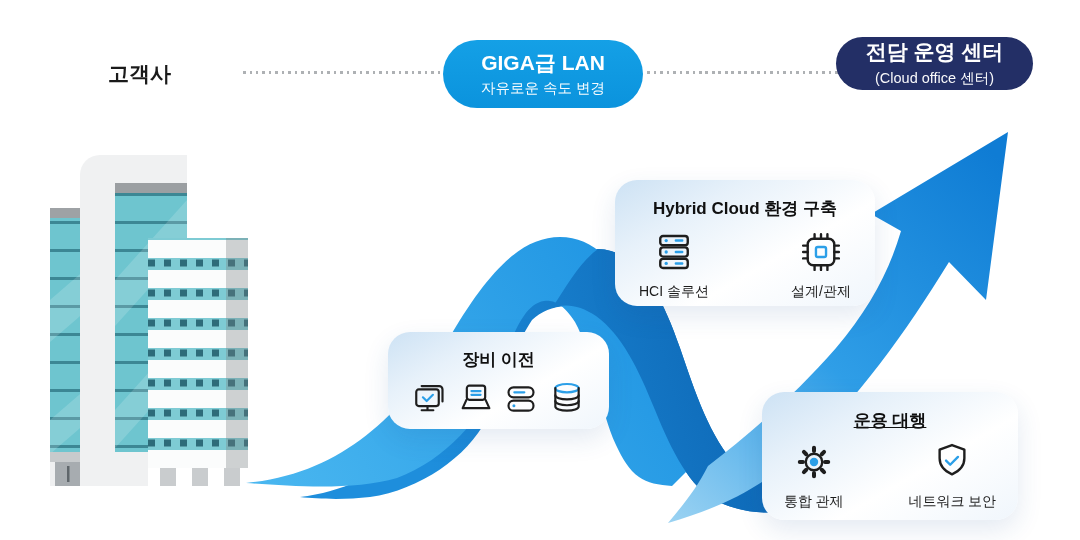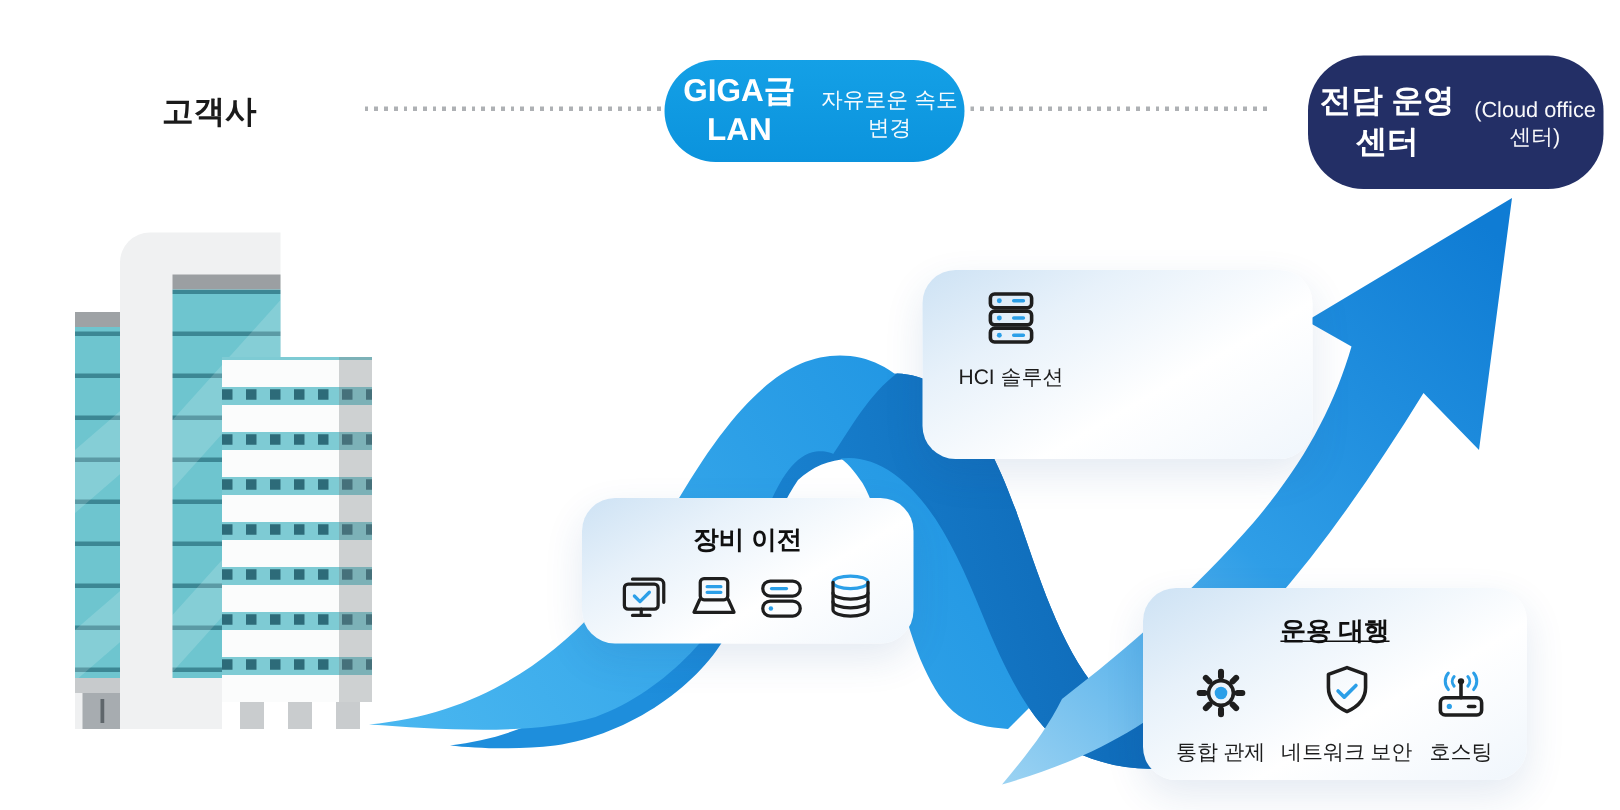--- a/index.html
+++ b/index.html
@@ -6,27 +6,27 @@
   body{font-family:"Liberation Sans","DejaVu Sans",sans-serif;}
   .canvas{position:relative;width:1080px;height:540px;background:#ffffff;overflow:hidden;}
 
   
   .customer-label{position:absolute;left:108px;top:60px;font-size:21px;font-weight:700;color:#1a1a1a;z-index:6;}
   .dotted{position:absolute;top:71px;height:3px;z-index:5;
           background:repeating-linear-gradient(90deg,#aeb1b4 0 2.5px,transparent 2.5px 6.5px);}
   .dotted.d1{left:243px;width:198px;}
   .dotted.d2{left:647px;width:199px;}
 
-  .pill{position:absolute;display:flex;align-items:center;justify-content:center;
+  .pill{position:absolute;display:flex;flex-direction:column;align-items:center;justify-content:center;
         color:#fff;text-align:center;z-index:6;}
   .pill .t{font-weight:700;font-size:21px;line-height:1.25;}
   .pill .s{font-size:14.5px;margin-top:3px;opacity:.97;}
   .pill-giga{left:443px;top:40px;width:200px;height:68px;border-radius:34px;
              background:linear-gradient(180deg,#14a0e6,#0b93dd);}
-  .pill-navy{left:872px;top:37px;width:197px;height:89px;border-radius:37px;background:#232f66;}
+  .pill-navy{left:836px;top:37px;width:197px;height:53px;border-radius:37px;background:#232f66;}
 
   
   .card{position:absolute;border-radius:22px;z-index:4;
         background:linear-gradient(150deg,#cde2f4 0%,#e7f1fa 28%,#ffffff 62%,#f0f6fc 100%);
         box-shadow:0 10px 26px rgba(35,85,150,.12);}
   .card .title{font-size:17px;font-weight:700;color:#101010;text-align:center;}
   .items{display:flex;align-items:flex-end;justify-content:space-between;}
   .item{display:flex;flex-direction:column;align-items:center;text-align:center;}
   .item .lbl{font-size:14px;color:#1c1c1c;margin-top:9px;white-space:nowrap;}
 
@@ -155,20 +155,21 @@
     <div class="t">GIGA급 LAN</div>
     <div class="s">자유로운 속도 변경</div>
   </div>
 
   <div class="pill pill-navy">
     <div class="t">전담 운영 센터</div>
     <div class="s">(Cloud office 센터)</div>
   </div>
 
   <div class="card card-hybrid">
+    <div class="title">Hybrid Cloud 환경 구축</div>
     <div class="items">
       <div class="item">
         <span class="icon">
           <svg width="44" height="44" viewBox="0 0 48 48">
             <g class="ic-outline">
               <rect x="9" y="6.5" width="30" height="10" rx="3"></rect>
               <rect x="9" y="19" width="30" height="10" rx="3"></rect>
               <rect x="9" y="31.5" width="30" height="10" rx="3"></rect>
             </g>
             <g class="ic-accent-fill">
@@ -176,20 +177,32 @@
                 <circle cx="15.5" cy="24" r="1.8"></circle>
                 <circle cx="15.5" cy="36.5" r="1.8"></circle>
             </g>
             <g class="ic-accent">
               <path d="M26 11.5h7M26 24h7M26 36.5h7"></path>
             </g>
           </svg>
         </span>
         <span class="lbl">HCI 솔루션</span>
       </div>
+      <div class="item">
+        <span class="icon">
+          <svg width="44" height="44" viewBox="0 0 48 48">
+            <g class="ic-outline">
+              <rect x="9.5" y="9.5" width="29" height="29" rx="6"></rect>
+              <path d="M17 9.5V4.5M24 9.5V4.5M31 9.5V4.5M17 43.5v-5M24 43.5v-5M31 43.5v-5M9.5 17h-5M9.5 24h-5M9.5 31h-5M43.5 17h-5M43.5 24h-5M43.5 31h-5"></path>
+            </g>
+            <rect class="ic-accent" x="18.5" y="18.5" width="11" height="11" rx="2"></rect>
+          </svg>
+        </span>
+        <span class="lbl">설계/관제</span>
+      </div>
     </div>
   </div>
 
   <div class="card card-equip">
     <div class="title">장비 이전</div>
     <div class="items">
       <span class="icon">
         <svg width="40" height="40" viewBox="0 0 48 48">
           <g class="ic-outline">
             <path d="M14 8.5h21a4 4 0 0 1 4 4V27"></path>
@@ -250,36 +263,16 @@
       </div>
       <div class="item">
         <span class="icon">
           <svg width="44" height="44" viewBox="0 0 48 48">
             <path class="ic-outline" d="M24 5.5l13.5 5v9.5c0 8.3-5.6 14-13.5 17.5C16.1 34 10.5 28.3 10.5 20v-9.5z"></path>
             <path class="ic-accent" d="M17.5 22.5l4.5 4.5 8.5-8.5"></path>
           </svg>
         </span>
         <span class="lbl">네트워크 보안</span>
       </div>
-      <div class="item">
-        <span class="icon">
-          <svg width="44" height="44" viewBox="0 0 48 48">
-            <g class="ic-outline">
-              <rect x="9" y="27.5" width="30" height="12.5" rx="3.5"></rect>
-              <path d="M24 27.5V17.5"></path>
-              <path d="M29.5 33.8h4.5"></path>
-            </g>
-            <circle class="ic-dark-fill" cx="24" cy="15.5" r="2.3"></circle>
-            <g class="ic-accent" style="stroke-width:2.2">
-              <path d="M19 12c-1.8 2-1.8 5 0 7"></path>
-              <path d="M14.8 9.5c-3 3.3-3 8.7 0 12"></path>
-              <path d="M29 12c1.8 2 1.8 5 0 7"></path>
-              <path d="M33.2 9.5c3 3.3 3 8.7 0 12"></path>
-            </g>
-            <circle class="ic-accent-fill" cx="15.5" cy="33.8" r="1.9"></circle>
-          </svg>
-        </span>
-        <span class="lbl">호스팅</span>
-      </div>
     </div>
   </div>
 
 </div>
 
 </body></html>

